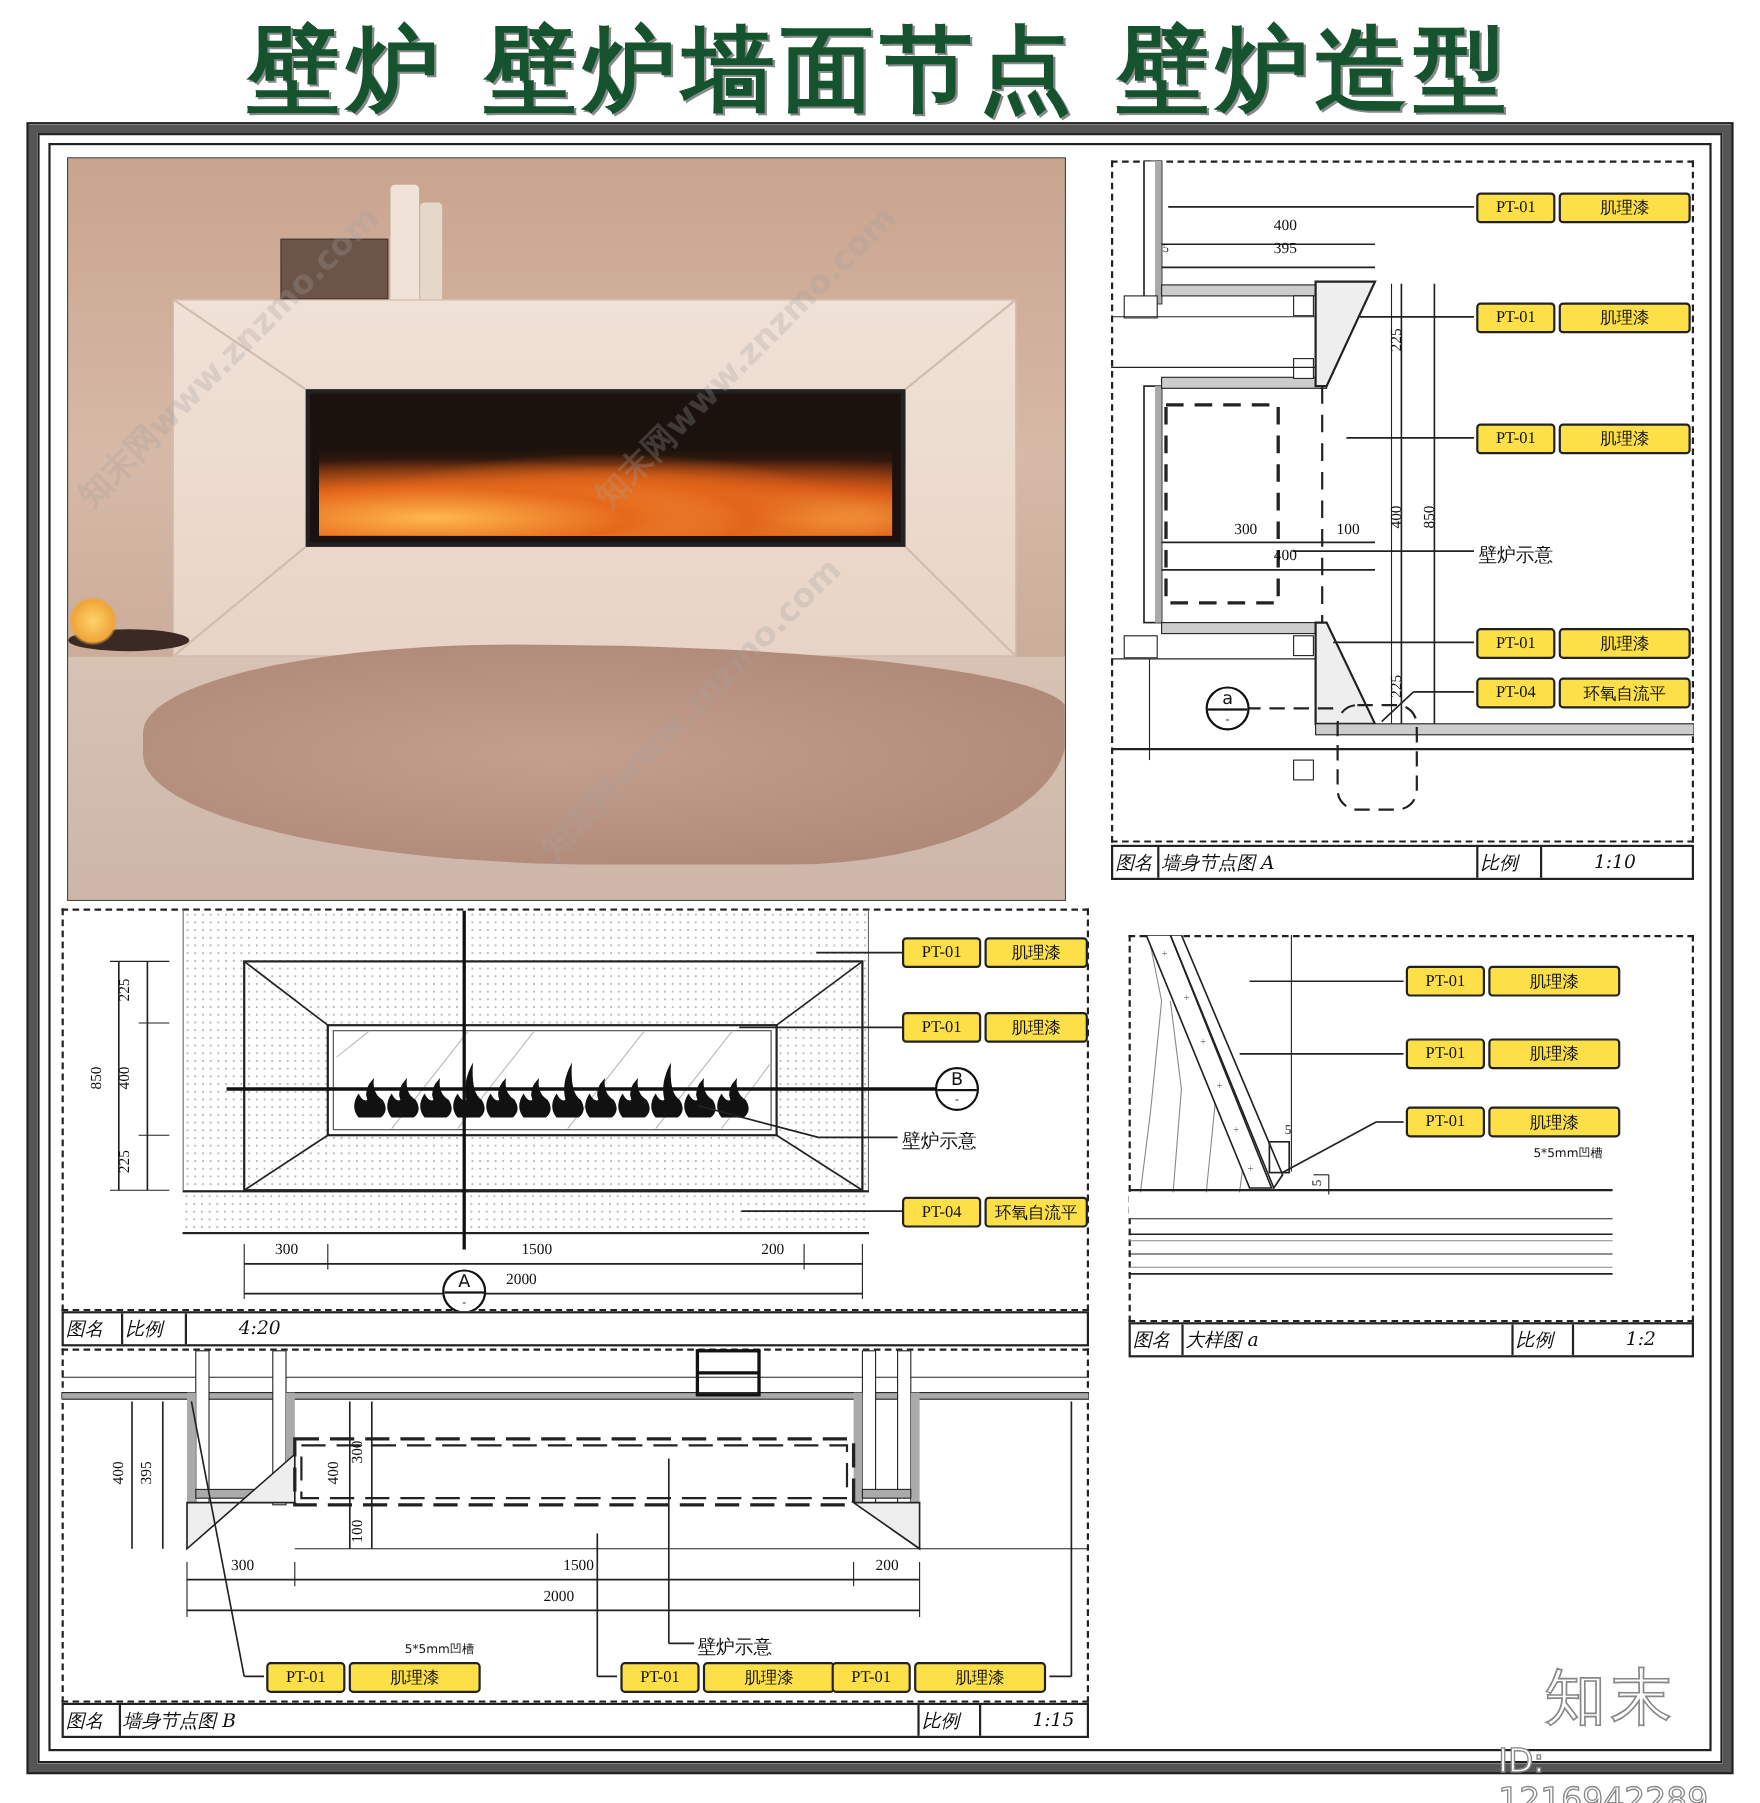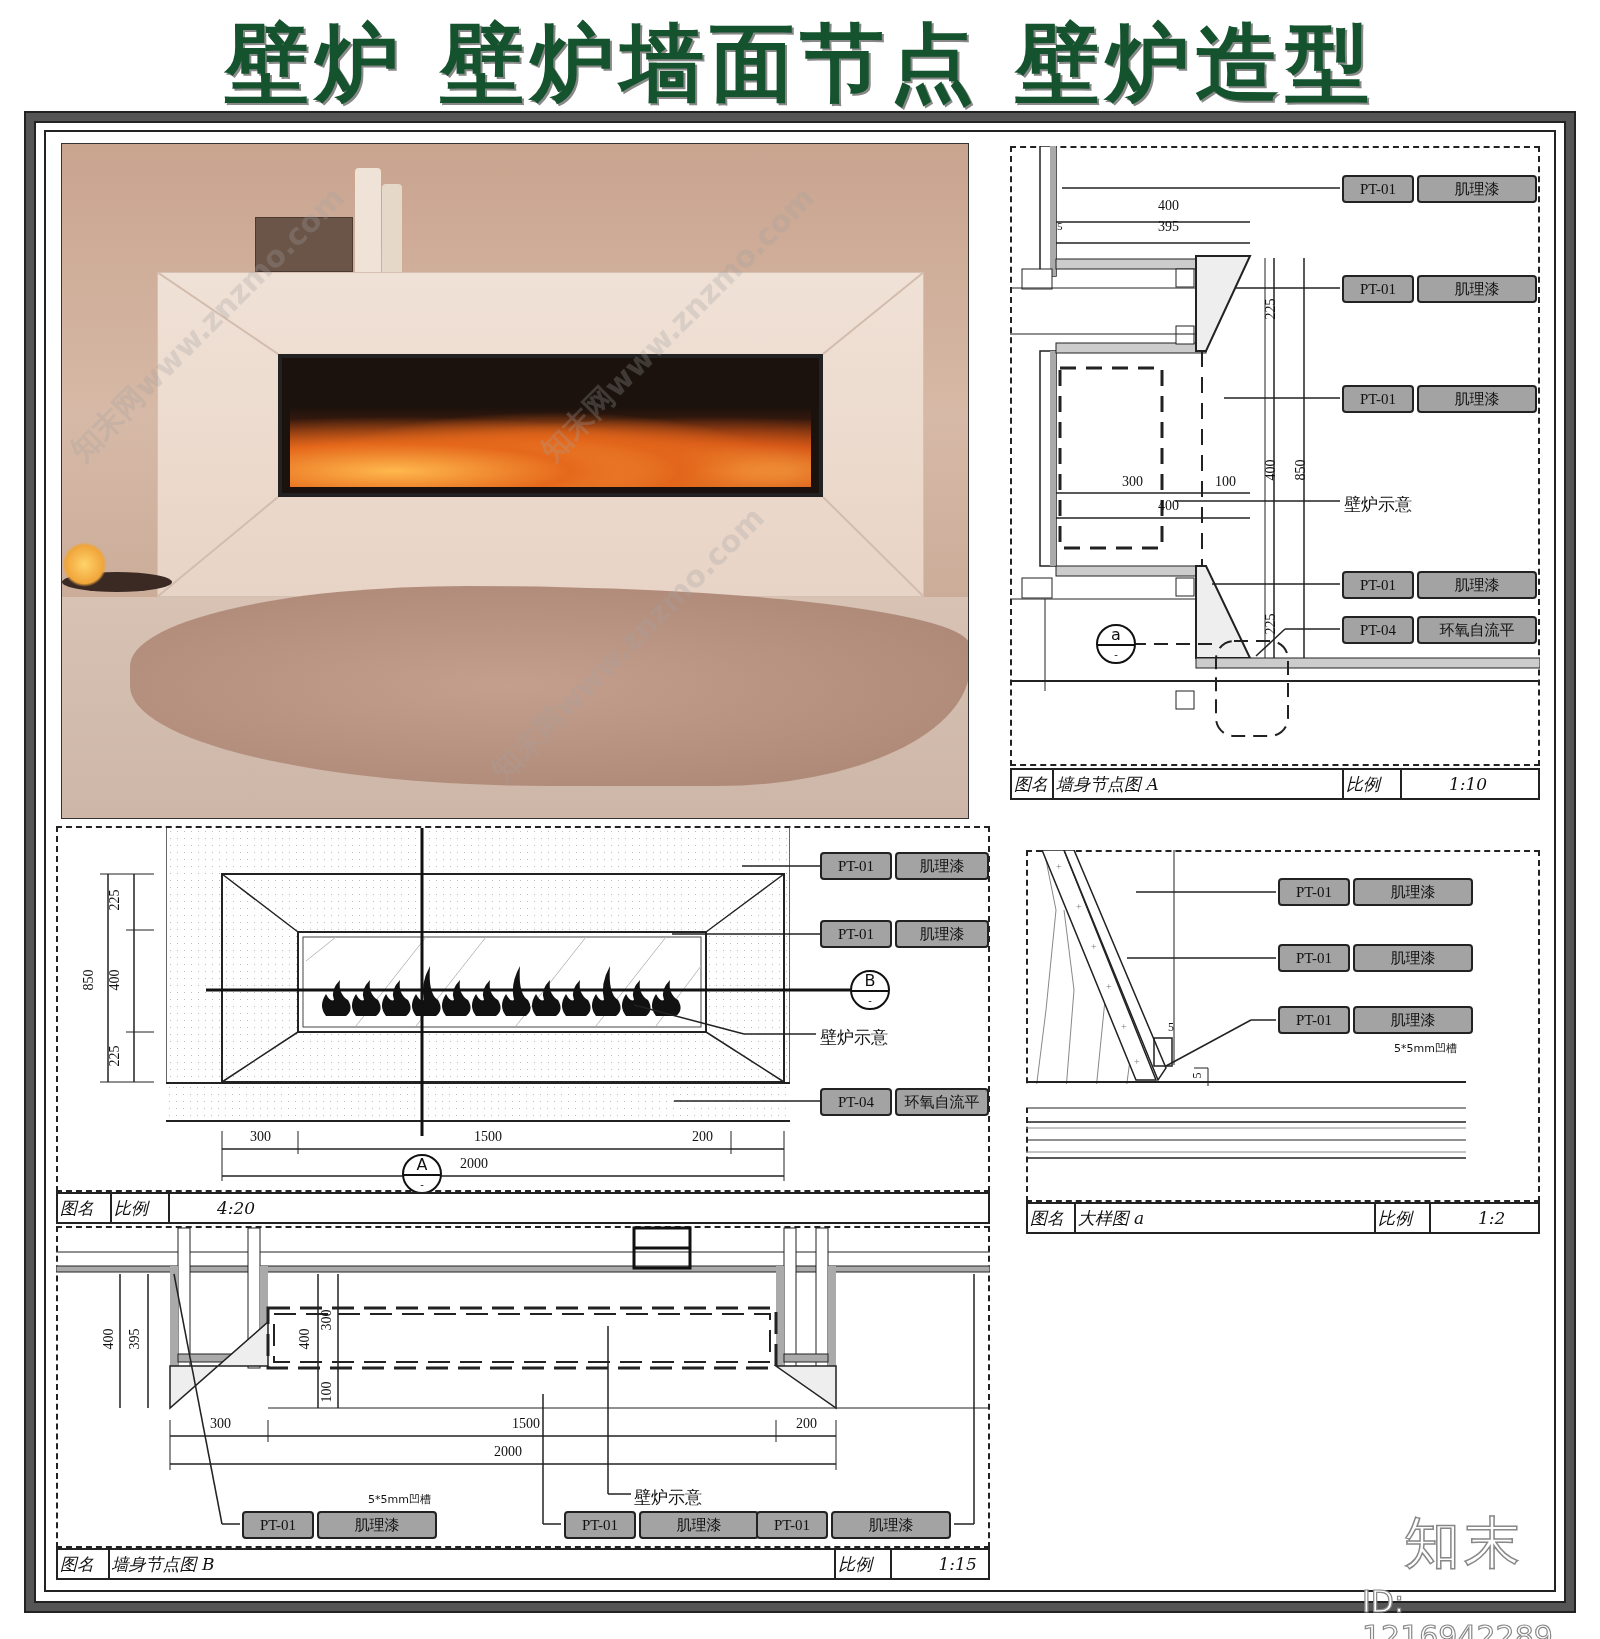--- a/index.html
+++ b/index.html
@@ -60,21 +60,21 @@
   .title-block {
     position: absolute; height: 32px; border: 2px solid #222; display: flex; background: #fff;
     font-family: "DejaVu Serif", serif; font-size: 17px;
   }
   .title-block .cell { border-right: 2px solid #222; display: flex; align-items: center; padding-left: 2px; font-style: italic; }
   .title-block .cell:last-child { border-right: none; margin-left: 45px; }
 
   .tag { position: absolute; display: flex; height: 28px; gap: 3px; }
   .tag .code, .tag .name {
     border: 2px solid #222; border-radius: 4px; display: flex; align-items: center; justify-content: center;
-    font-size: 15px; background: #a3a3a3;
+    font-size: 15px; background: #fde047;
   }
   .tag .code { width: 72px; font-family: "Liberation Serif", serif; }
   .tag .name { width: 120px; font-family: Liberation Sans, sans-serif; }
   .note { position: absolute; font-size: 17px; font-family: "DejaVu Sans", sans-serif; }
   .dim { position: absolute; font-size: 14px; font-family: "Liberation Serif", serif; }
   .dim.v { transform: rotate(-90deg); transform-origin: center; }
   .circle-ref {
     position: absolute; width: 40px; height: 40px; border: 2px solid #111; border-radius: 50%;
     background: #fff; font-family: "DejaVu Sans", sans-serif; font-size: 16px; text-align: center; line-height: 18px;
   }

